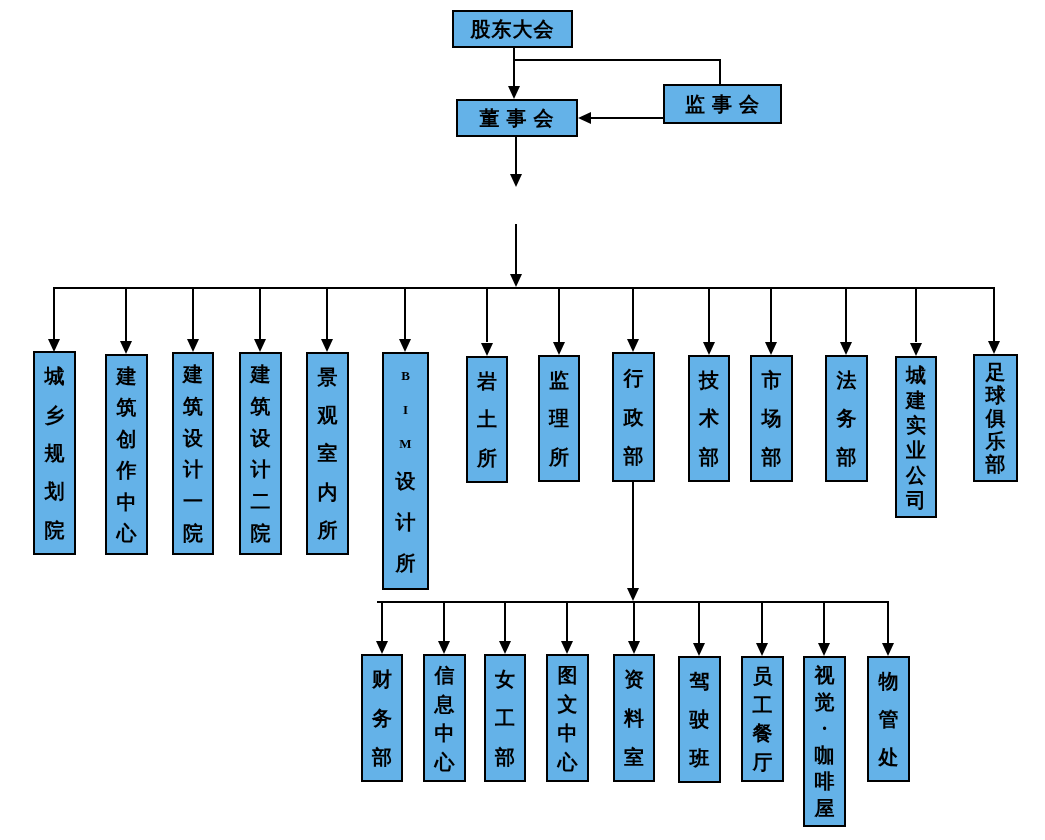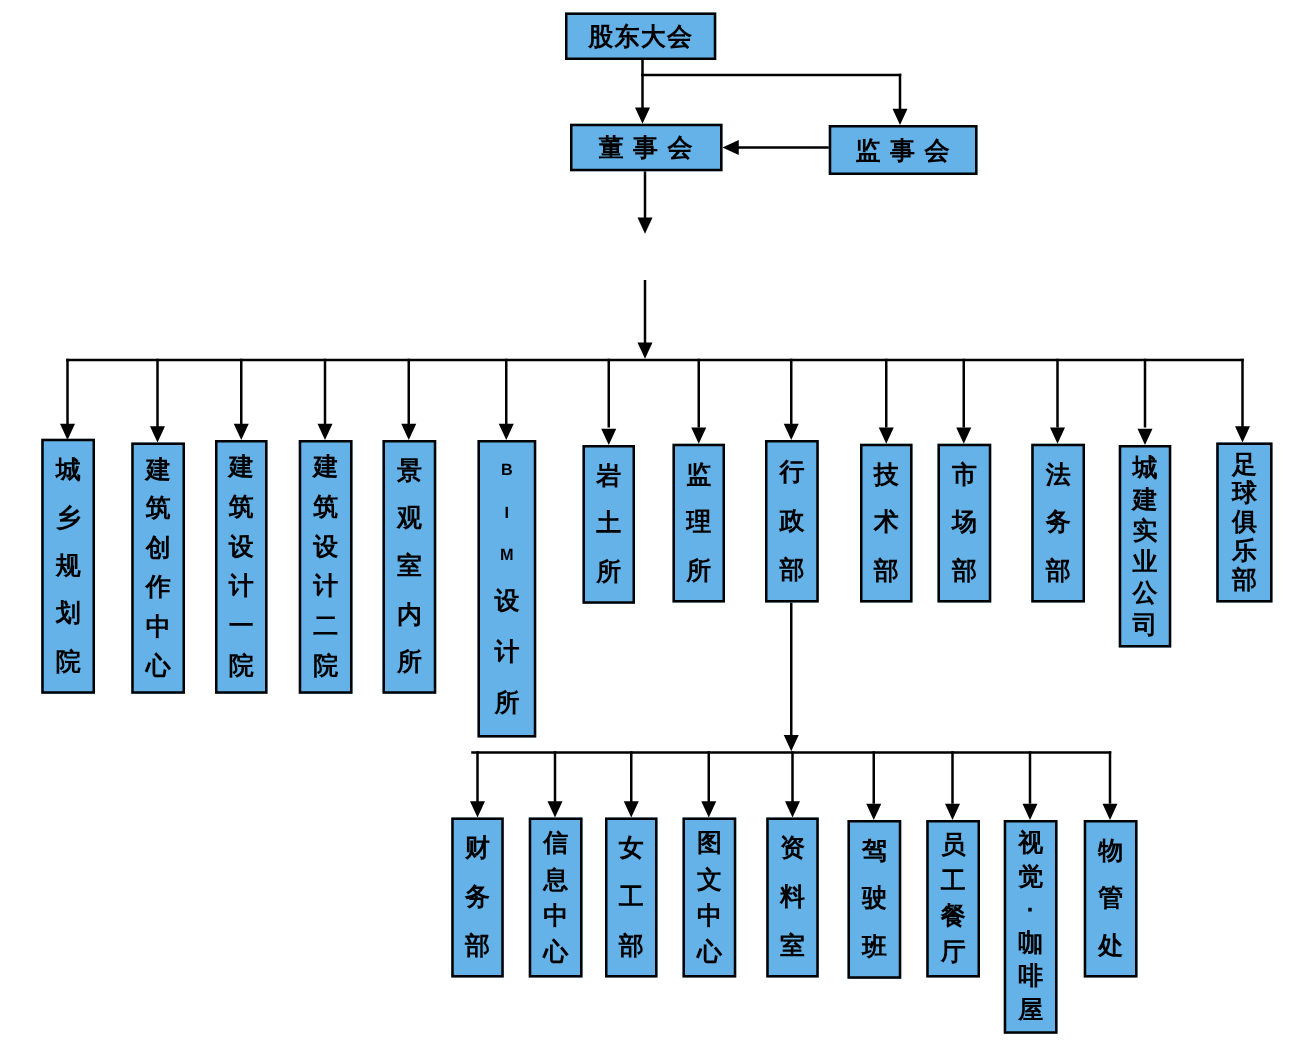--- a/index.html
+++ b/index.html
@@ -2,21 +2,21 @@
 <html style="--fill: #64B2E8; --border: #000000; --text: #000000; --line: #000000; --bg: #FFFFFF;"><head>
 <meta charset="utf-8">
 <style>
   html, body { margin: 0; padding: 0; }
   body { background: #ffffff; }
   .stage {
     position: relative;
     width: 1045px;
     height: 840px;
     background: var(--bg, #ffffff);
-    font-family: Liberation Sans, sans-serif;
+    font-family: Liberation Serif, serif;
     overflow: hidden;
   }
   .node {
     position: absolute;
     box-sizing: border-box;
     background: var(--fill, #64B2E8);
     border: 2px solid var(--border, #000000);
     color: var(--text, #000000);
     font-weight: bold;
   }
@@ -117,21 +117,21 @@
     <div class="arrow-down" style="left: 438px; top: 641px;"></div>
     <div class="arrow-down" style="left: 499px; top: 641px;"></div>
     <div class="arrow-down" style="left: 561px; top: 641px;"></div>
     <div class="arrow-down" style="left: 628px; top: 641px;"></div>
     <div class="arrow-down" style="left: 693px; top: 643px;"></div>
     <div class="arrow-down" style="left: 756px; top: 643px;"></div>
     <div class="arrow-down" style="left: 818px; top: 643px;"></div>
     <div class="arrow-down" style="left: 882px; top: 643px;"></div>
     <div class="node horizontal" style="left: 452px; top: 10px; width: 121px; height: 38px;">股东大会</div>
     <div class="node horizontal" style="left: 456px; top: 99px; width: 122px; height: 38px;">董 事 会</div>
-    <div class="node horizontal" style="left: 663px; top: 100px; width: 119px; height: 40px;">监 事 会</div>
+    <div class="node horizontal" style="left: 663px; top: 84px; width: 119px; height: 40px;">监 事 会</div>
     <div class="node vertical" style="left: 33px; top: 351px; width: 43px; height: 204px;">
       <span class="ch">城</span>
       <span class="ch">乡</span>
       <span class="ch">规</span>
       <span class="ch">划</span>
       <span class="ch">院</span>
     </div>
     <div class="node vertical" style="left: 105px; top: 354px; width: 43px; height: 201px;">
       <span class="ch">建</span>
       <span class="ch">筑</span>

